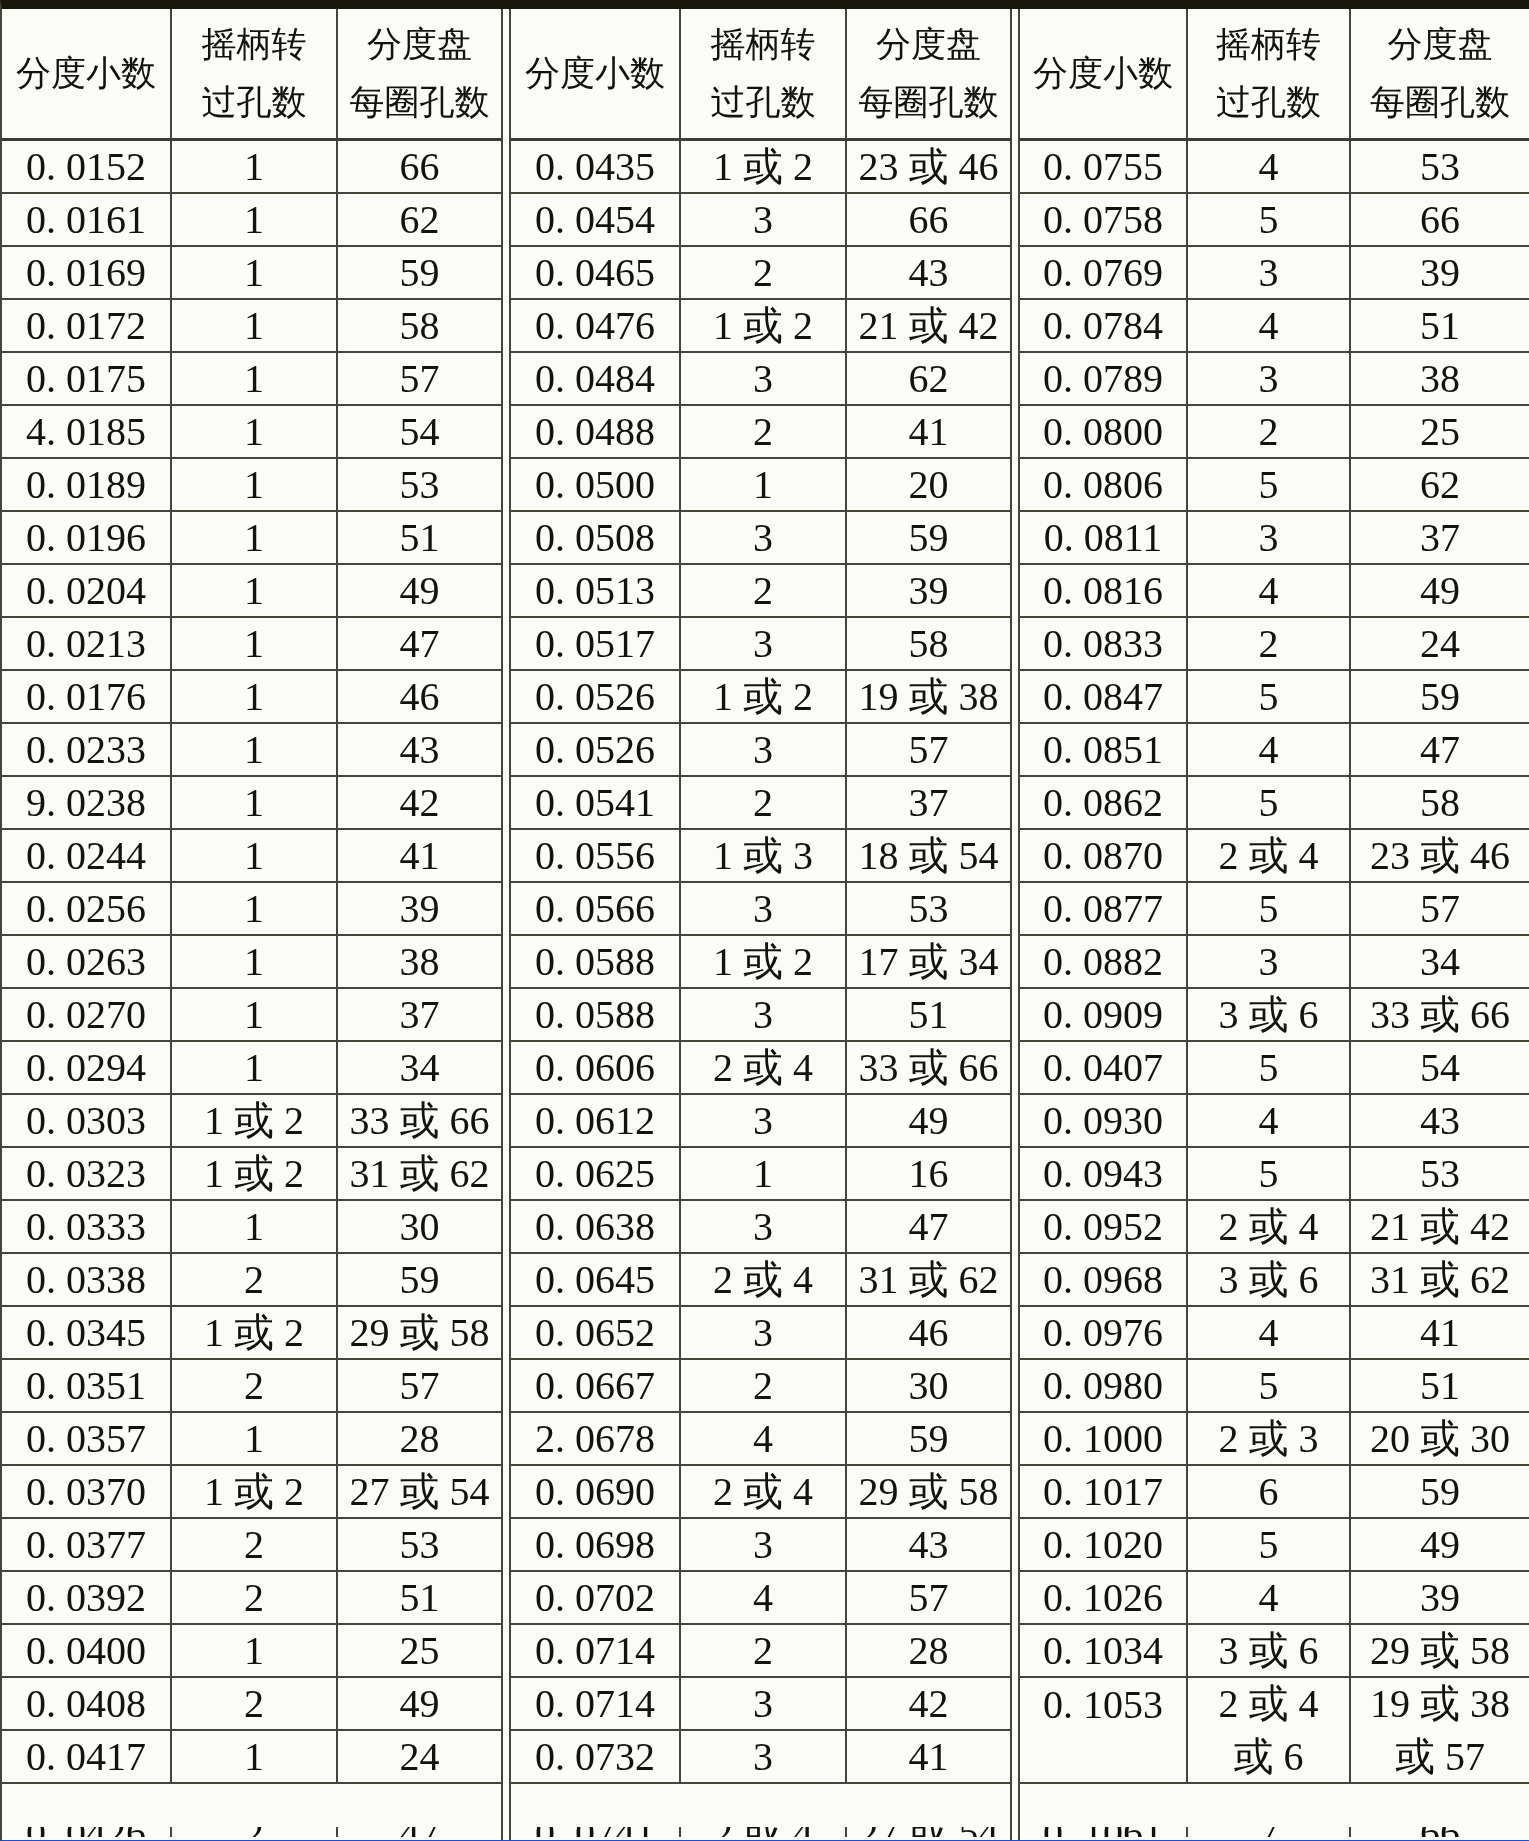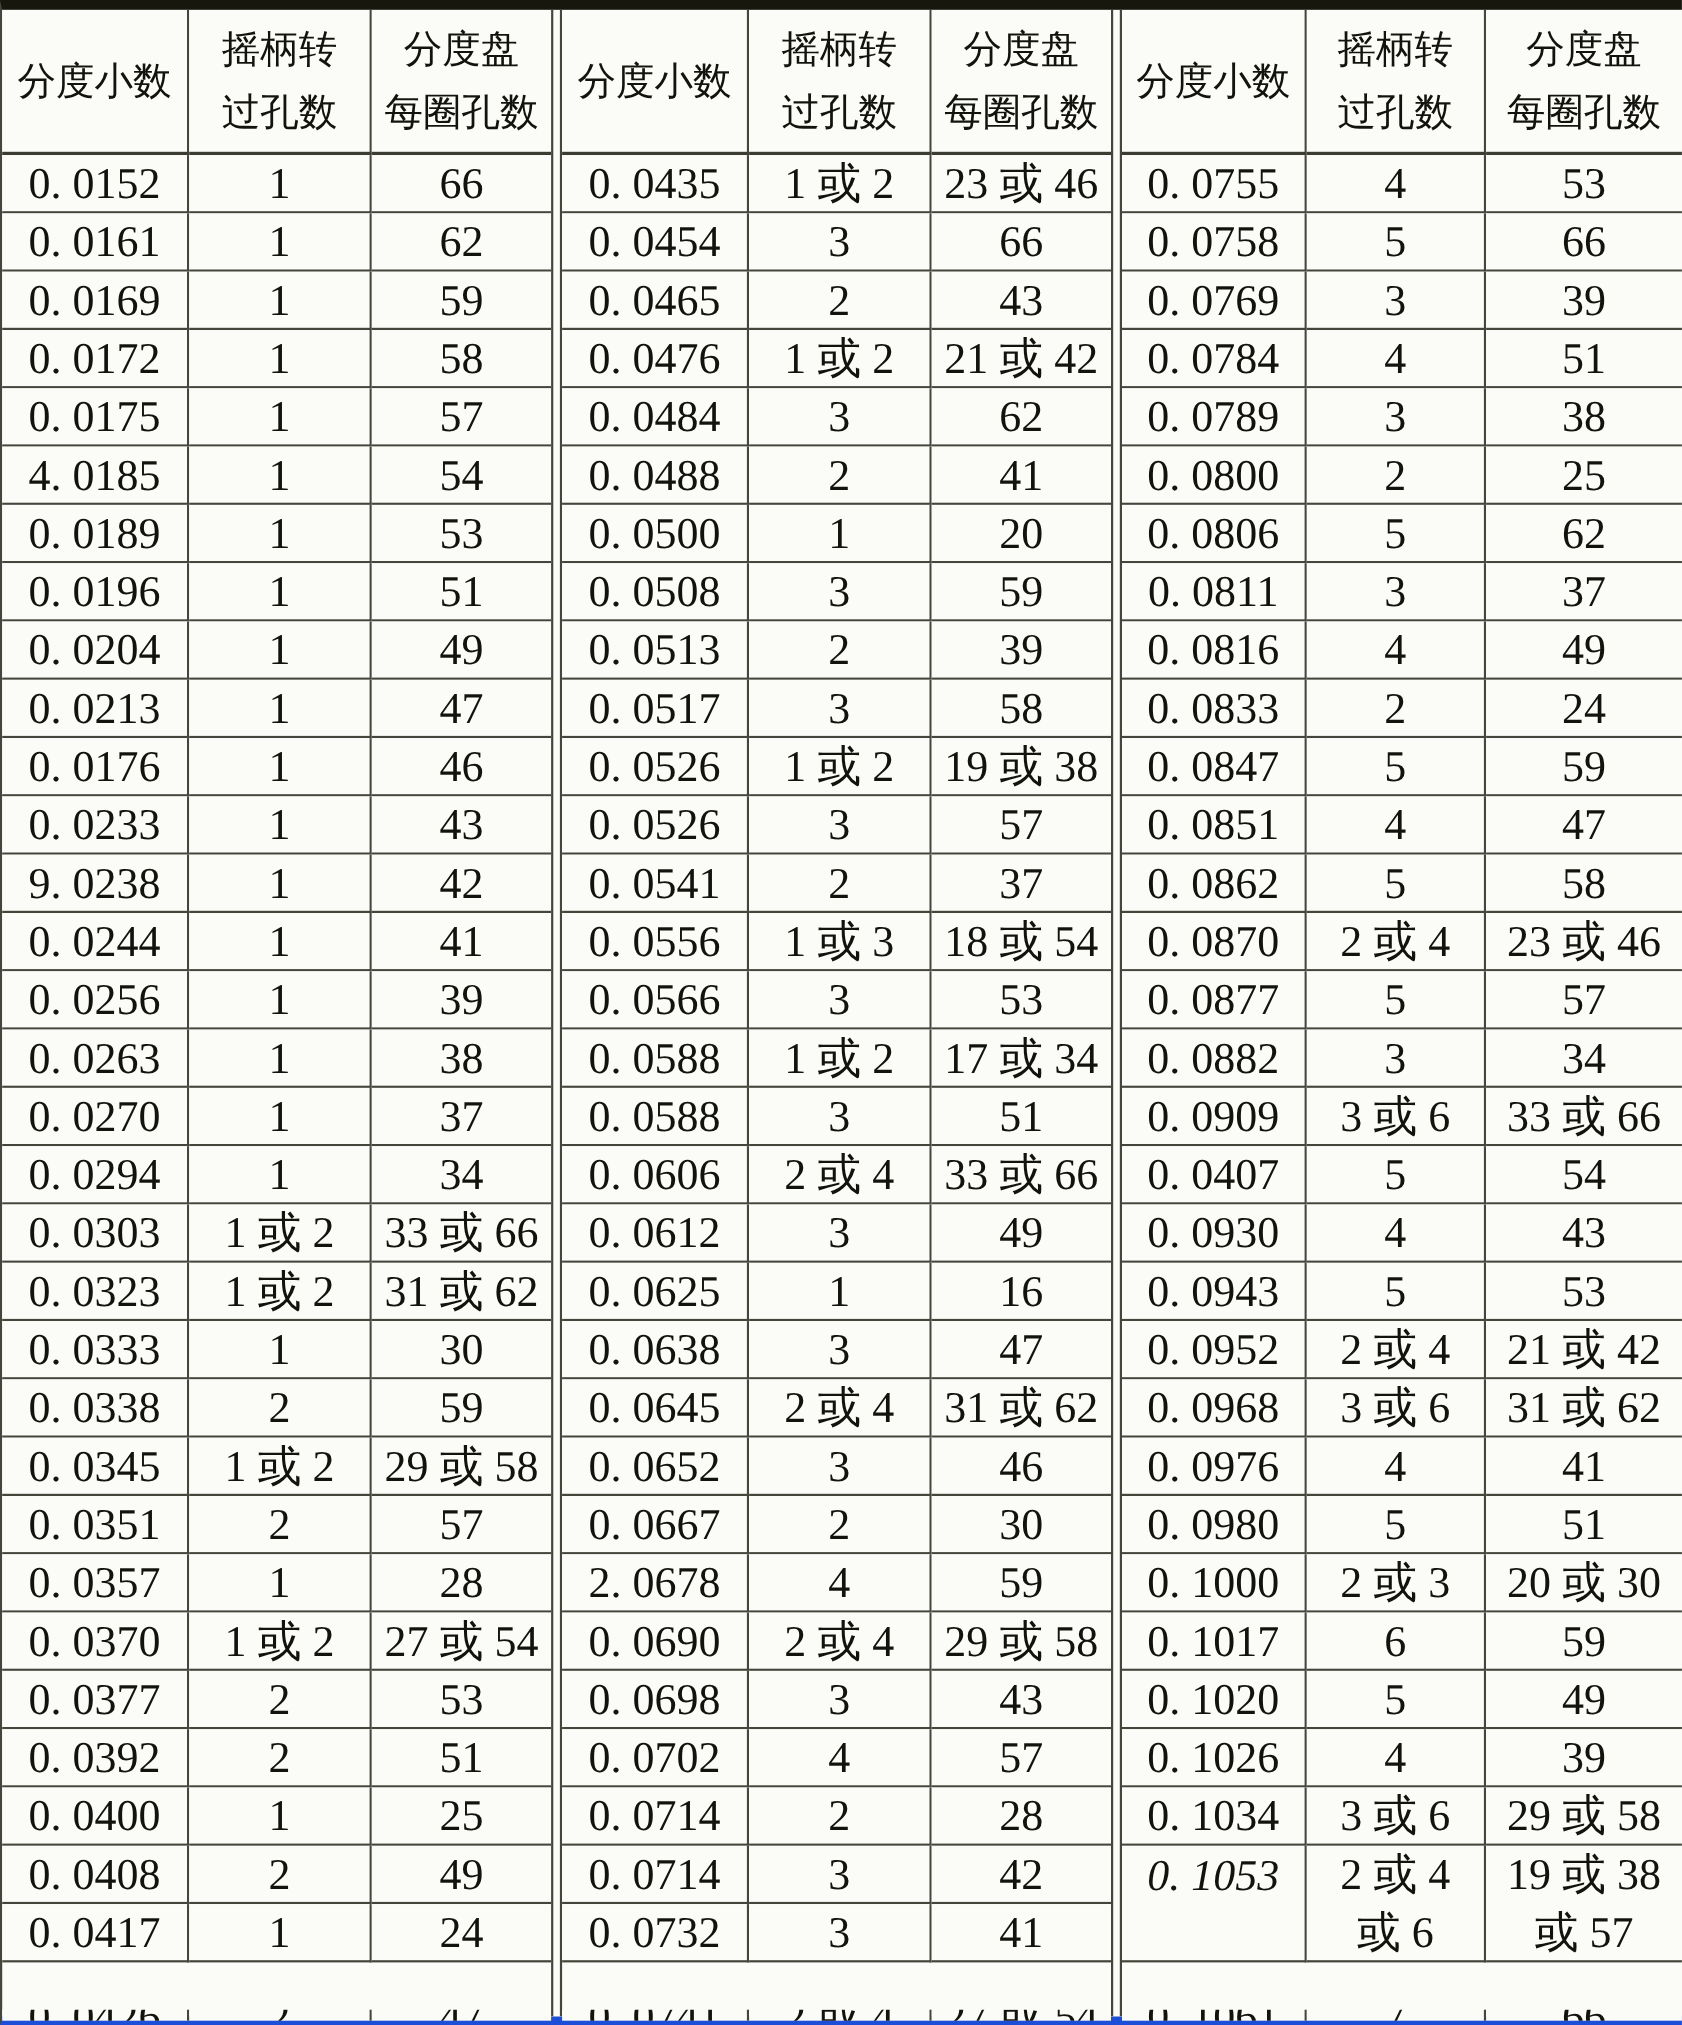--- a/index.html
+++ b/index.html
@@ -15,21 +15,21 @@
     background: #fbfbf8;
     overflow: hidden;
   }
 
   .idx-table {
     width: 1529px;
     height: 1841px;
     display: flex;
     align-items: flex-end;
     border-top: 9px solid #17170e;
-    border-bottom: 8px solid #1d4ed8;
+    border-bottom: 1px solid #1d4ed8;
     border-left: 2px solid #45453b;
     font-family: "Liberation Serif", "DejaVu Serif", serif;
     color: #13130e;
   }
 
   .group {
     display: grid;
     grid-template-rows: 132px repeat(32, 53px);
     height: 100%;
   }
@@ -65,21 +65,21 @@
     white-space: pre-line;
     font-size: 40px;
     line-height: 53px;
     border-bottom: 2px solid #45453b;
     background: #fbfbf8;
     overflow: hidden;
   }
   .cell.c-d, .cell.c-h { border-right: 2px solid #45453b; }
 
   .cell.span2 { grid-row: span 2; }
-  .cell.span2.c-d { align-items: flex-start; font-style: italic; }
+  .cell.span2.c-d { align-items: flex-start; }
 
   .group .cell:nth-last-child(-n+3) { border-bottom: none; margin-top: 43px; }
 </style>
 </head>
 <body>
 
 <div class="page">
   <div class="idx-table">
 
     <div class="group g1" id="group-0">

